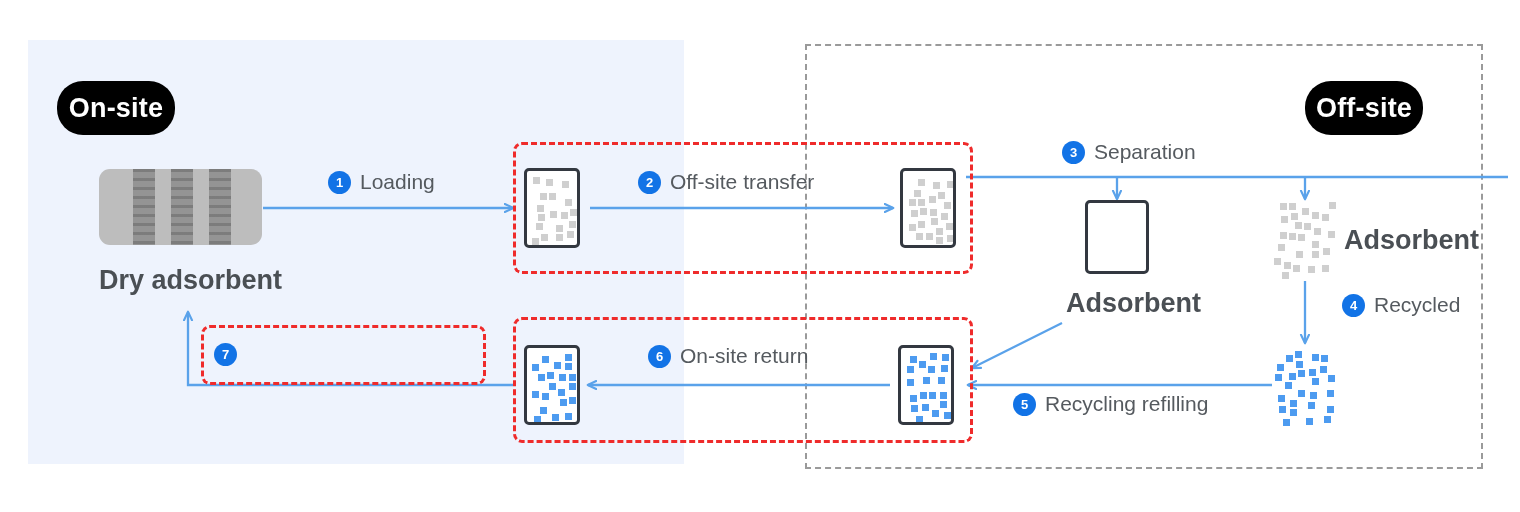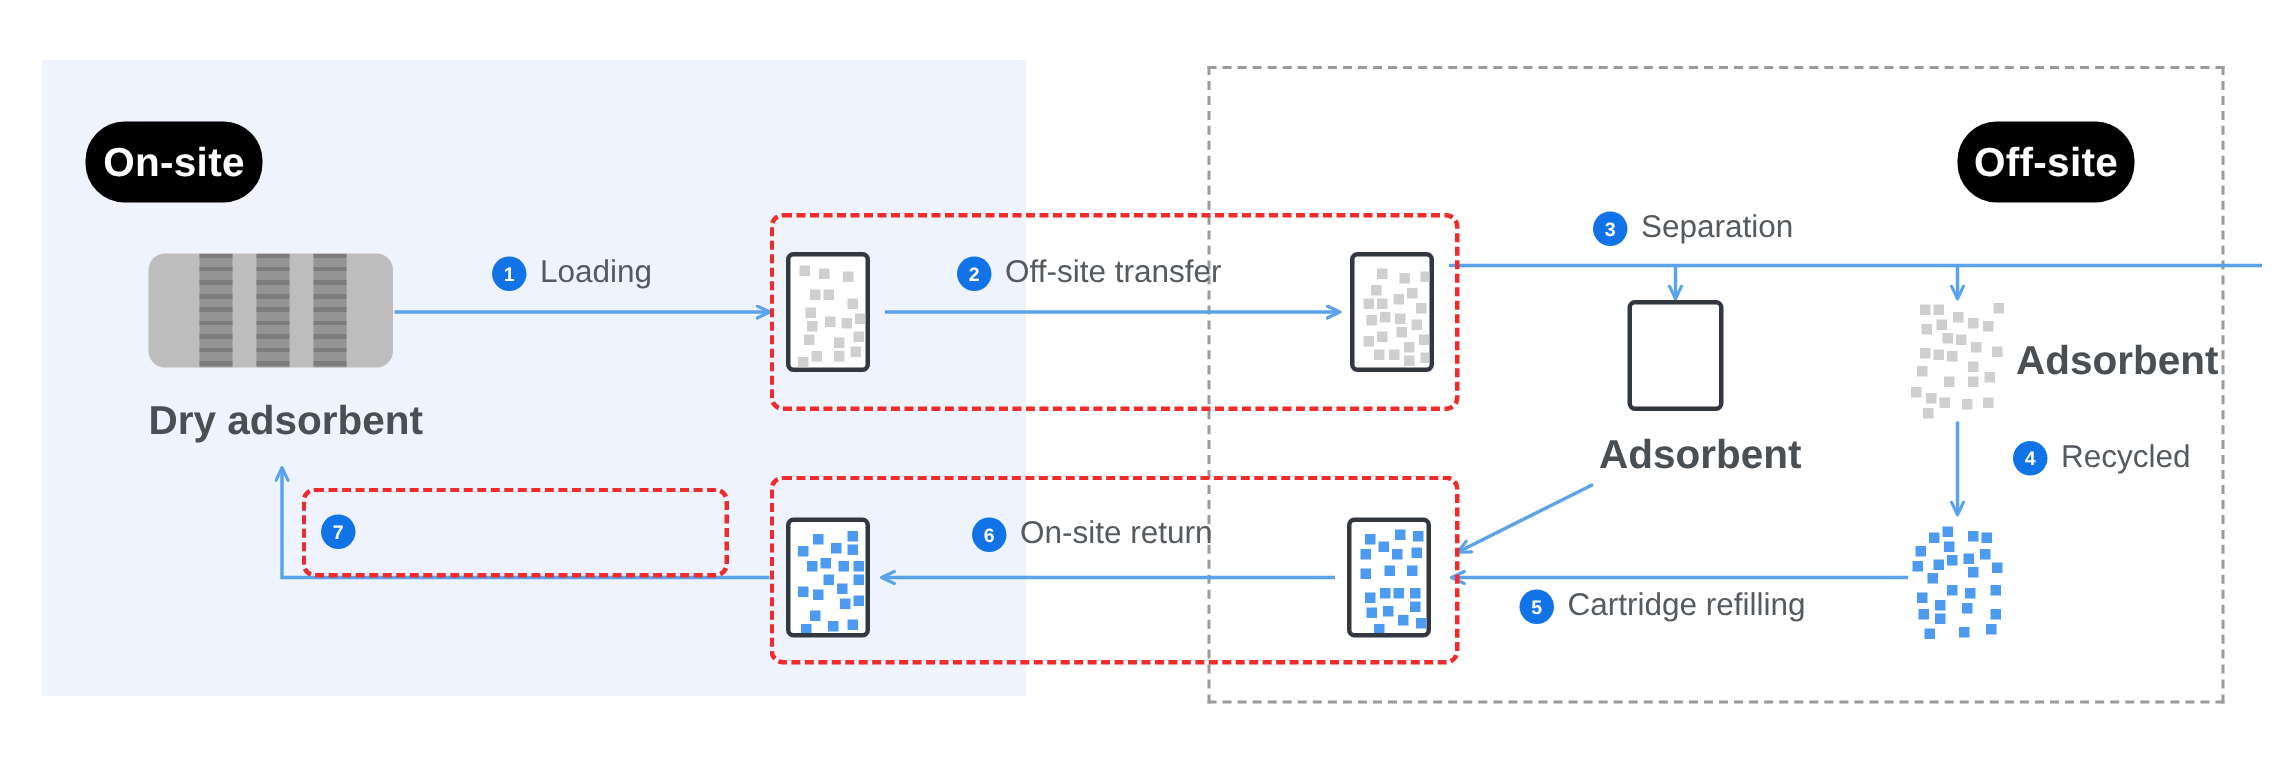--- a/index.html
+++ b/index.html
@@ -279,21 +279,21 @@
     <span class="step-label">Separation</span>
   </div>
 
   <div class="step" style="left:1342px;top:293px;">
     <span class="num">4</span>
     <span class="step-label">Recycled</span>
   </div>
 
   <div class="step" style="left:1013px;top:392px;">
     <span class="num">5</span>
-    <span class="step-label">Cartridge refilling</span>
+    <span class="step-label">Recycling refilling</span>
   </div>
 
   <div class="step" style="left:648px;top:344px;">
     <span class="num">6</span>
     <span class="step-label">On-site return</span>
   </div>
 
   <div class="step" style="left:214px;top:343px;">
     <span class="num">7</span>
   </div>

